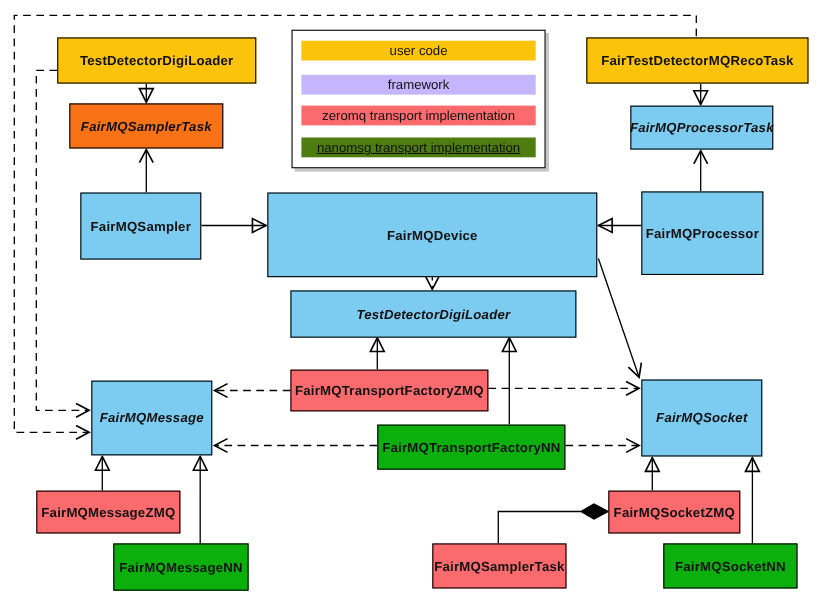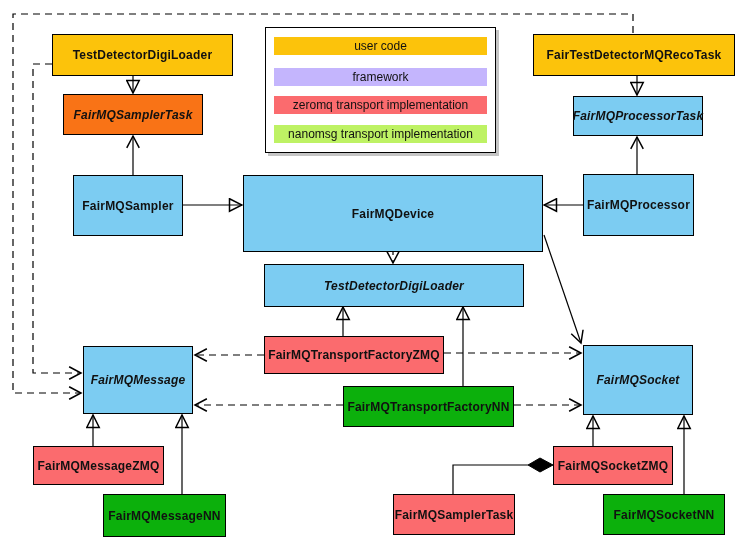--- a/index.html
+++ b/index.html
@@ -68,36 +68,36 @@
     <polyline class="dash" points="633,33 633,14 13,14 13,393 81,393" marker-end="url(#open)"></polyline>
 
     <polyline points="453,494 453,465 528,465"></polyline>
     <polygon points="528,465 540,458 553,465 540,472" fill="#000" stroke="#000"></polygon>
   </svg>
 
   <div id="legend">
     <div class="legend-row lr0" style="background-color: rgb(252, 195, 11);">user code</div>
     <div class="legend-row lr1" style="background-color: #c4b5fd;">framework</div>
     <div class="legend-row lr2" style="background-color: rgb(251, 107, 110);">zeromq transport implementation</div>
-    <div class="legend-row lr3" style="background-color: #bef264;">nanomsg transport implementation</div>
+    <div class="legend-row lr3" style="background-color: #4d7c0f; text-decoration: underline;">nanomsg transport implementation</div>
   </div>
 
   <div class="node" style="left: 52px; top: 34px; width: 181px; height: 42px; background-color: rgb(252, 195, 11);">TestDetectorDigiLoader</div>
 
   <div class="node" style="left: 533px; top: 34px; width: 202px; height: 42px; background-color: rgb(252, 195, 11);">FairTestDetectorMQRecoTask</div>
 
   <div class="node abstract" style="left: 63px; top: 94px; width: 140px; height: 41px; background-color: #f97316;">FairMQSamplerTask</div>
 
   <div class="node abstract" style="left: 573px; top: 96px; width: 130px; height: 40px; background-color: rgb(124, 204, 242);">FairMQProcessorTask</div>
 
   <div class="node" style="left: 73px; top: 175px; width: 110px; height: 61px; background-color: rgb(124, 204, 242);">FairMQSampler</div>
 
   <div class="node" style="left: 243px; top: 175px; width: 300px; height: 77px; background-color: rgb(124, 204, 242);">FairMQDevice</div>
 
-  <div class="node" style="left: 583px; top: 174px; width: 111px; height: 62px; background-color: rgb(124, 204, 242);">FairMQProcessor</div>
+  <div class="node" style="left: 583px; top: 174px; width: 111px; height: 76px; background-color: rgb(124, 204, 242);">FairMQProcessor</div>
 
   <div class="node abstract" style="left: 264px; top: 264px; width: 260px; height: 43px; background-color: rgb(124, 204, 242);">TestDetectorDigiLoader</div>
 
   <div class="node" style="left: 264px; top: 336px; width: 180px; height: 38px; background-color: rgb(251, 107, 110);">FairMQTransportFactoryZMQ</div>
 
   <div class="node" style="left: 343px; top: 386px; width: 171px; height: 41px; background-color: rgb(12, 176, 12);">FairMQTransportFactoryNN</div>
 
   <div class="node abstract" style="left: 83px; top: 346px; width: 110px; height: 68px; background-color: rgb(124, 204, 242);">FairMQMessage</div>
 
   <div class="node abstract" style="left: 583px; top: 345px; width: 110px; height: 70px; background-color: rgb(124, 204, 242);">FairMQSocket</div>

